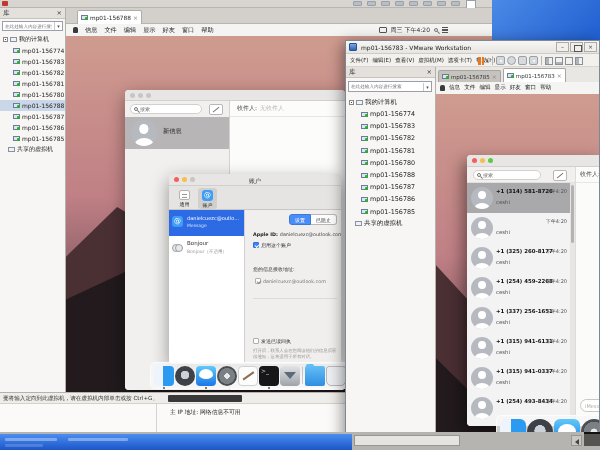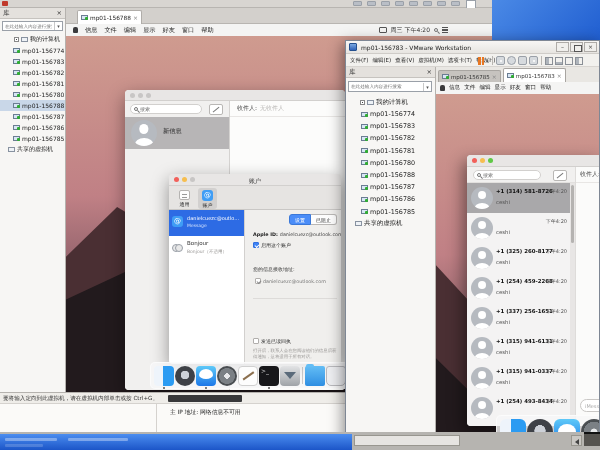--- a/index.html
+++ b/index.html
@@ -16,21 +16,21 @@
 .tb-stub{position:absolute;top:1px;width:9px;height:5px;background:#b9bec6;border:1px solid #9aa0a8;border-radius:1px}
 .mini-panel{position:absolute;left:466px;top:0;width:10px;height:9px;background:#fff;border:1px solid #9aa0a8}
 
 .libpanel{position:absolute;background:#f7f6f4;border-right:1px solid #b5b2ae}
 .lib1{left:0;top:8px;width:66px;height:384px}
 .lib-head{position:absolute;left:0;top:0;right:0;height:11px;background:#e4e1dd;border-bottom:1px solid #c6c3bf;font-size:6.5px;color:#333;display:flex;align-items:center;justify-content:space-between;padding:0 3px}
 .searchbox{position:absolute;background:#fff;border:1px solid #9aa0a8;display:flex;align-items:center;height:10px}
 .searchbox input{flex:1;border:0;outline:0;font-size:4.6px;padding:0 2px;min-width:0;background:transparent;font-family:inherit;color:#333}
 .sb-caret{flex:0 0 8px;font-size:5px;color:#555;text-align:center;border-left:1px solid #c8c8c8;line-height:8px}
 .tree{position:absolute;left:0;right:0}
-.tree-root{display:flex;align-items:center;gap:2px;height:11px;padding-left:14px;font-size:6px;color:#222;white-space:nowrap}
+.tree-root{display:flex;align-items:center;gap:2px;height:11px;padding-left:3px;font-size:6px;color:#222;white-space:nowrap}
 .expander{width:5px;height:5px;border:1px solid #888;background:#fff;position:relative;flex:0 0 auto}
 .expander::after{content:"";position:absolute;left:1px;right:1px;top:50%;height:1px;margin-top:-.5px;background:#444}
 .pc-ic{width:7px;height:5px;border:1px solid #8892a0;background:#eef2f6;flex:0 0 auto}
 .tree-item{display:flex;align-items:center;gap:2px;height:11px;padding-left:13px;font-size:6px;color:#222;white-space:nowrap}
 .tree-item.is-active{background:#c9d7e8}
 .vm-ic{flex:0 0 auto;width:7px;height:5px;border:1px solid #6b7d92;background:#d8e6f4;position:relative}
 .vm-ic::after{content:"";position:absolute;right:-1px;bottom:-1px;width:3px;height:3px;background:#2fae32;border-radius:1px}
 .lib2 .tree-item{height:12.2px;font-size:6.4px;padding-left:15px}
 .lib2 .tree-root{height:12px;font-size:6.4px}
 

